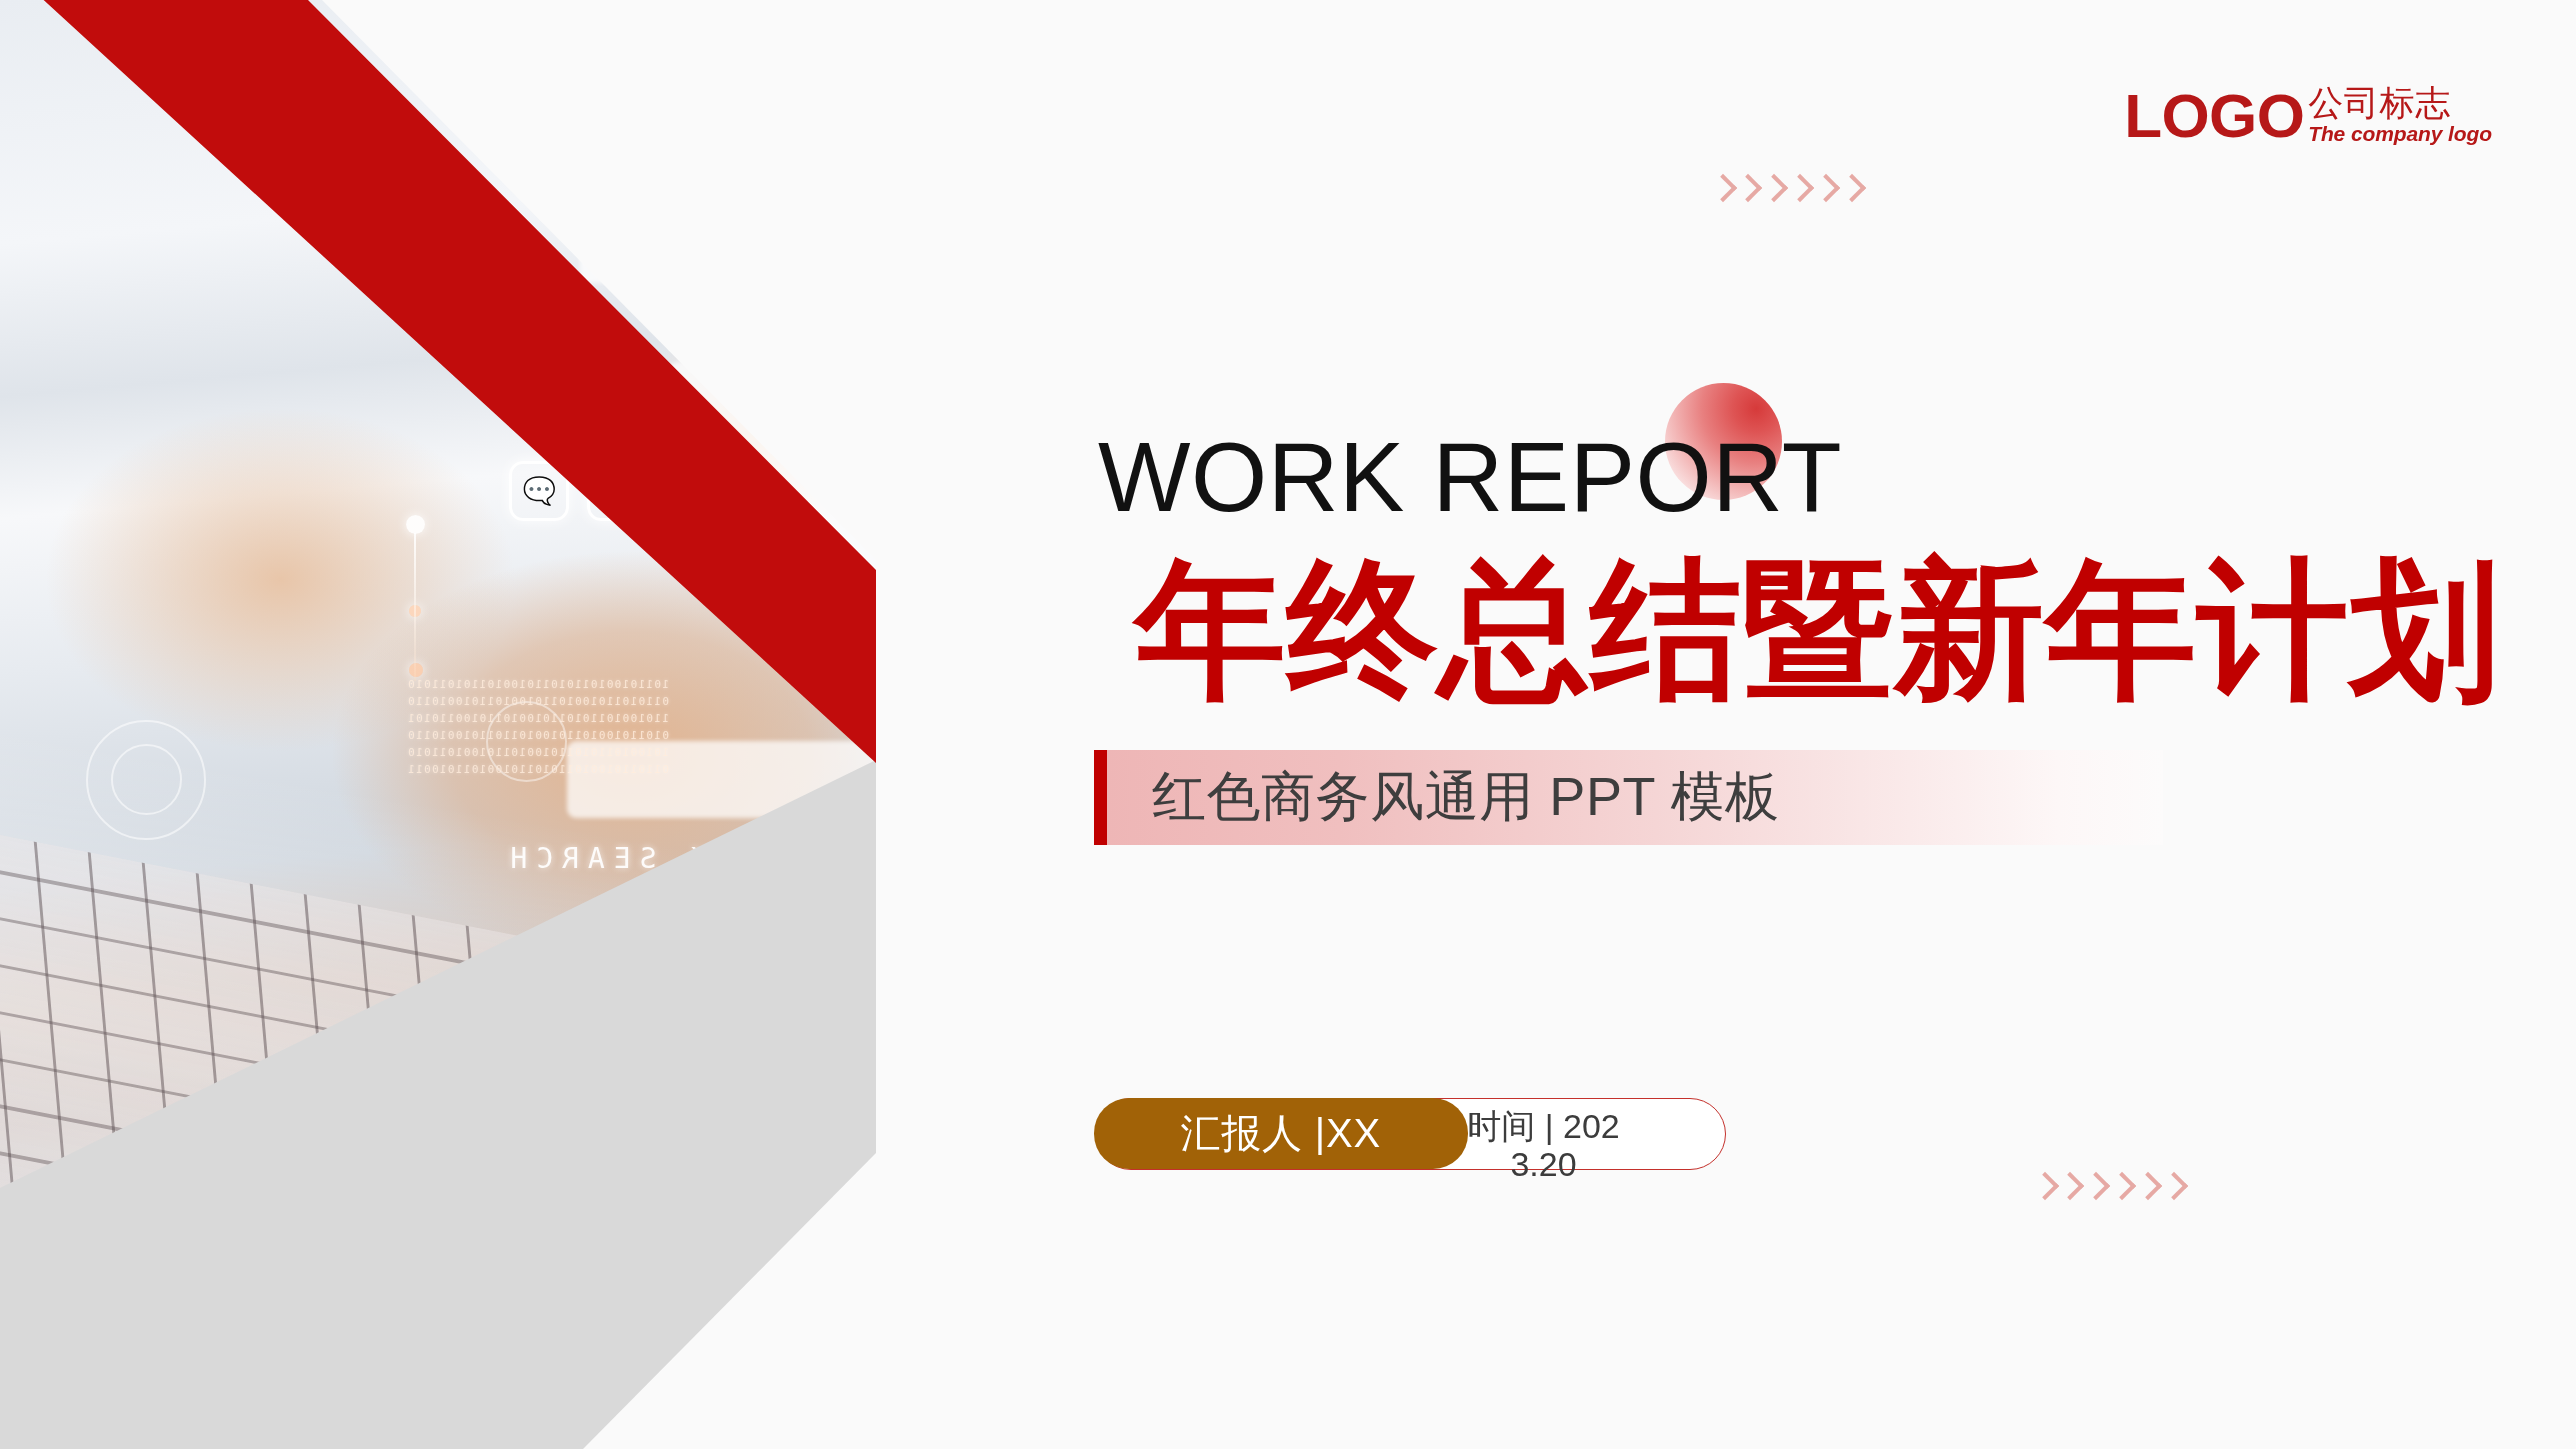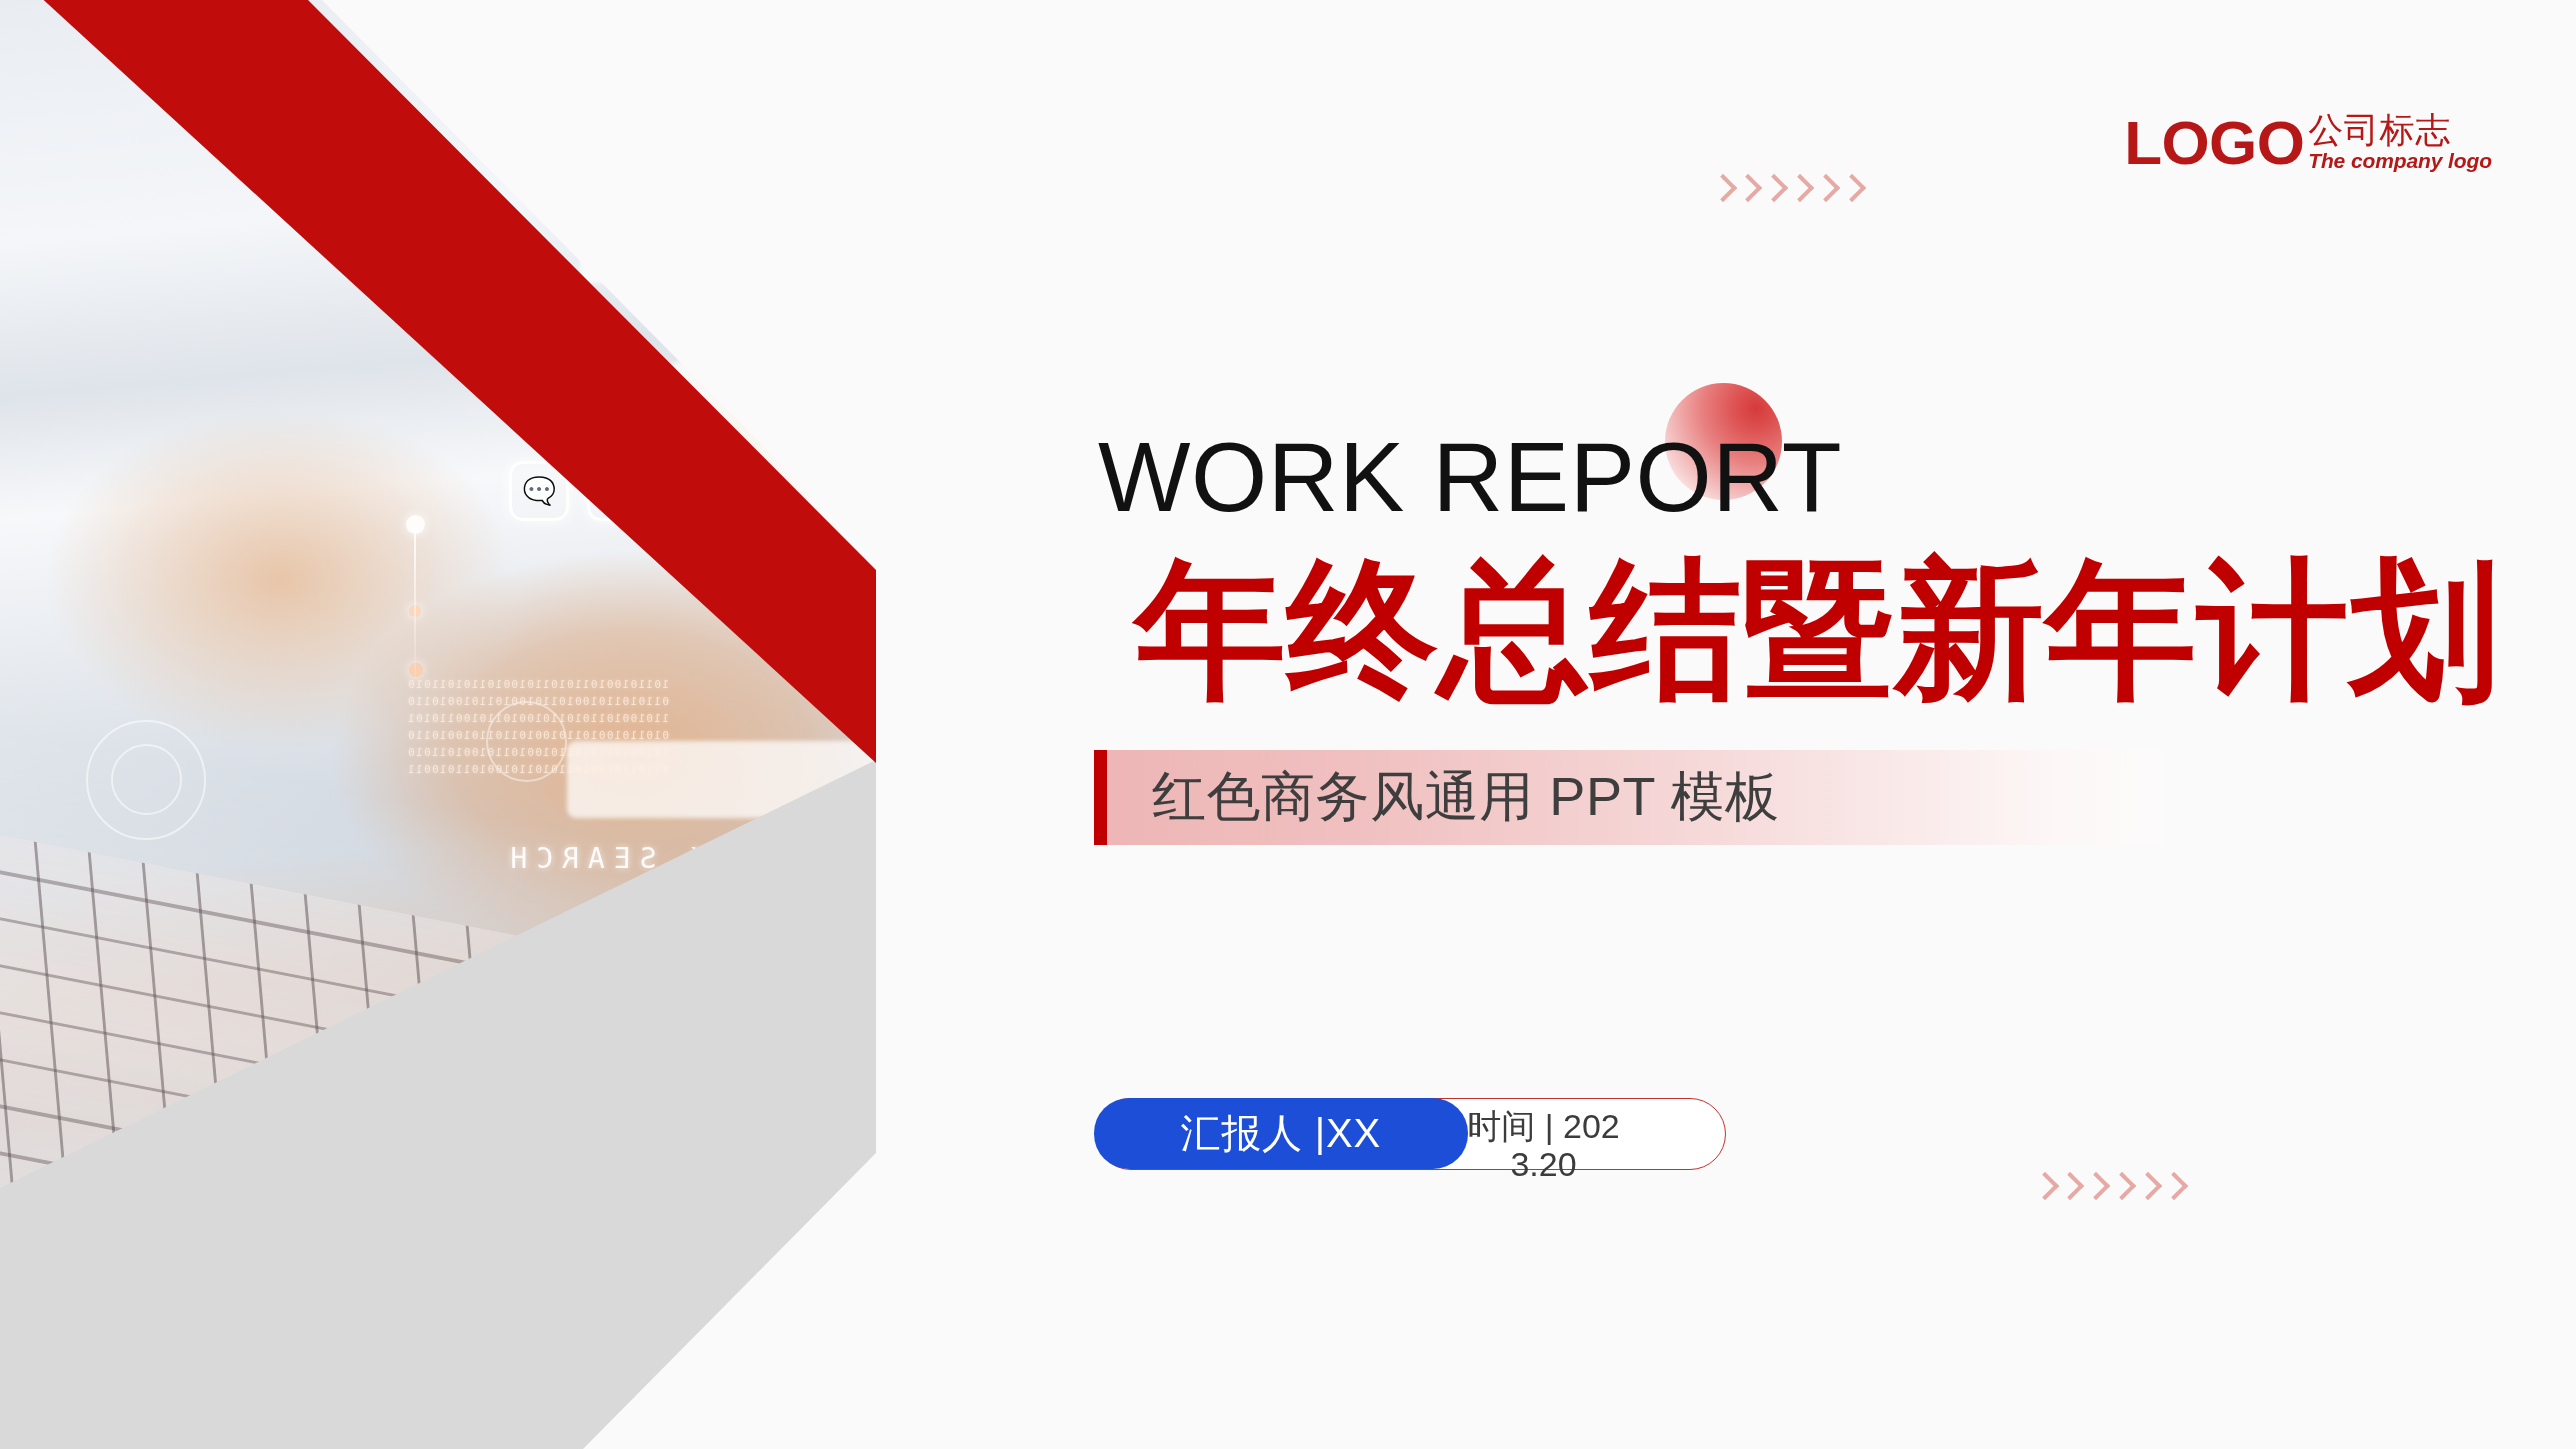--- a/index.html
+++ b/index.html
@@ -232,21 +232,20 @@
 
   
   .logo-block {
     position: absolute;
     right: 84px;
     top: 85px;
     display: flex;
     align-items: flex-end;
     color: #b61818;
     line-height: 1;
-    margin-top: 27px;
   }
   .logo-word {
     font-size: 62px;
     font-weight: 700;
     letter-spacing: -0.01em;
   }
   .logo-right {
     display: flex;
     flex-direction: column;
     align-items: flex-start;
@@ -371,21 +370,21 @@
     border-radius: 36px;
     background: linear-gradient(90deg, rgba(235,235,235,0.9) 0%, rgba(247,247,247,0.55) 35%, #ffffff 58%, #ffffff 100%);
     box-sizing: border-box;
   }
   .pill-red {
     position: absolute;
     left: -1.3px; top: 0;
     width: 374px;
     height: 71px;
     border-radius: 35px;
-    background: #1d4ed8;
+    background: #a16207;
     display: flex;
     align-items: center;
     justify-content: center;
   }
   .pill-red-label {
     color: #ffffff;
     font-size: 40px;
     letter-spacing: 0.02em;
     white-space: nowrap;
   }

